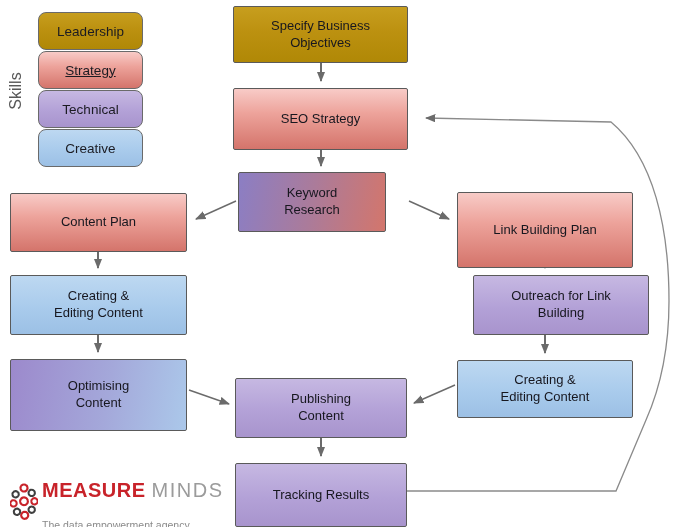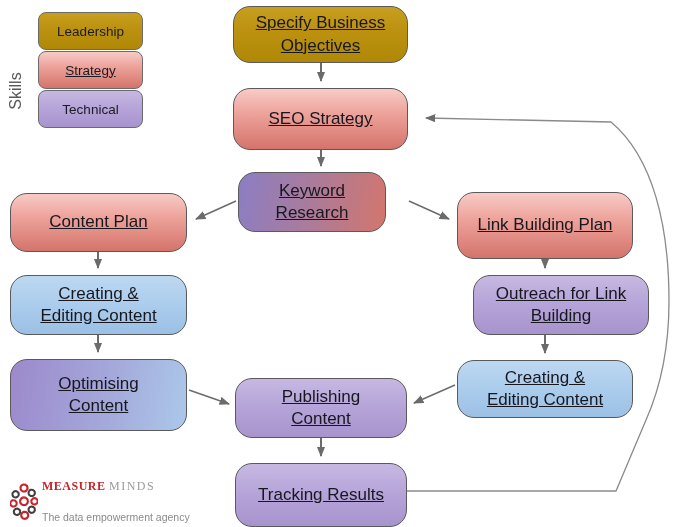--- a/index.html
+++ b/index.html
@@ -5,59 +5,59 @@
   html,body{margin:0;padding:0;background:#ffffff;}
   #stage{
     position:relative;width:678px;height:527px;background:#ffffff;overflow:hidden;
     font-family:"Liberation Sans",sans-serif;
   }
   
   #wires{position:absolute;left:0;top:0;width:678px;height:527px;z-index:1;}
   
   .node{
     position:absolute;z-index:2;display:flex;align-items:center;justify-content:center;
-    border:1.4px solid #5a5a5a;border-radius:17px;box-sizing:border-box;
-    color:#17171f;font-size:17px;line-height:1.3;text-align:center;
-    white-space:pre-line;padding:2px 6px;text-decoration:underline;
+    border:1.4px solid #5a5a5a;border-radius:2px;box-sizing:border-box;
+    color:#17171f;font-size:13px;line-height:1.3;text-align:center;
+    white-space:pre-line;padding:2px 6px;
   }
   .fill-gold   {background:linear-gradient(180deg,#c79e1e 0%,#bc9110 45%,#b08806 100%);}
   .fill-red    {background:linear-gradient(180deg,#f8cbc7 0%,#eda39b 40%,#d4746b 100%);}
   .fill-purple {background:linear-gradient(180deg,#c6b8e2 0%,#b3a1d7 55%,#a894cd 100%);}
   .fill-blue   {background:linear-gradient(180deg,#bdd8f1 0%,#a9cbec 55%,#9cc0e5 100%);}
   .fill-purple-red {background:linear-gradient(100deg,#8b7ec4 0%,#ab7b9a 50%,#d3766c 100%);}
   .fill-purple-blue{background:linear-gradient(100deg,#9c89cc 0%,#a4a8da 55%,#abc8ea 100%);}
   
   .n-specify  {left:233px;top:6px;  width:175px;height:57px;}
   .n-seo      {left:233px;top:88px; width:175px;height:62px;}
   .n-keyword  {left:238px;top:172px;width:148px;height:60px;}
   .n-contentplan{left:10px;top:193px;width:177px;height:59px;}
   .n-createleft {left:10px;top:275px;width:177px;height:60px;}
   .n-optimise   {left:10px;top:359px;width:177px;height:72px;}
-  .n-linkplan   {left:457px;top:192px;width:176px;height:67px;}
+  .n-linkplan   {left:457px;top:192px;width:176px;height:76px;}
   .n-outreach   {left:457px;top:275px;width:176px;height:60px;margin-left:16px;}
   .n-createright{left:457px;top:360px;width:176px;height:58px;}
   .n-publish    {left:235px;top:378px;width:172px;height:60px;}
   .n-track      {left:235px;top:463px;width:172px;height:64px;}
   
   .legend-item{
     position:absolute;z-index:2;left:38px;width:105px;height:38px;
     display:flex;align-items:center;justify-content:center;
     border:1.2px solid #6a6a6a;border-radius:8px;box-sizing:border-box;
     color:#1b1b22;font-size:13.5px;
   }
   .lg-0{top:12px;} .lg-1{top:51px;text-decoration:underline;} .lg-2{top:90px;} .lg-3{top:129px;}
   #skills-label{
     position:absolute;z-index:2;left:-12px;top:81px;width:58px;height:20px;
     transform:rotate(-90deg);text-align:center;color:#595959;font-size:16px;
   }
   
   #logo{position:absolute;z-index:2;left:10px;top:480px;display:flex;align-items:flex-start;}
   #logo-icon{width:28px;height:40px;margin-top:2px;}
   #logo-text{margin-left:4px;}
-  #brand-line{font-size:12px;letter-spacing:.5px;white-space:nowrap;line-height:1.05;font-family:Liberation Serif, serif;}
+  #brand-line{font-size:20px;letter-spacing:.5px;white-space:nowrap;line-height:1.05;}
   #brand-primary{color:#c8232a;font-weight:bold;}
   #brand-secondary{color:#9b9b9b;font-weight:normal;letter-spacing:1.5px;}
   #tagline{color:#8a8a8a;font-size:10.5px;margin-top:18px;white-space:nowrap;}
 </style>
 </head>
 <body>
 
 <div id="stage">
 
   <svg id="wires" viewBox="0 0 678 527">
@@ -82,20 +82,23 @@
 
   <div id="skills-label">Skills</div>
   <div class="legend-item lg-0 fill-gold">
       <span>Leadership</span>
     </div>
   <div class="legend-item lg-1 fill-red">
       <span>Strategy</span>
     </div>
   <div class="legend-item lg-2 fill-purple">
       <span>Technical</span>
+    </div>
+  <div class="legend-item lg-3 fill-blue">
+      <span>Creative</span>
     </div>
 
   <div class="node n-specify fill-gold">Specify Business
 Objectives</div>
   <div class="node n-seo fill-red">SEO Strategy</div>
   <div class="node n-keyword fill-purple-red">Keyword
 Research</div>
   <div class="node n-contentplan fill-red">Content Plan</div>
   <div class="node n-createleft fill-blue">Creating &amp;
 Editing Content</div>

